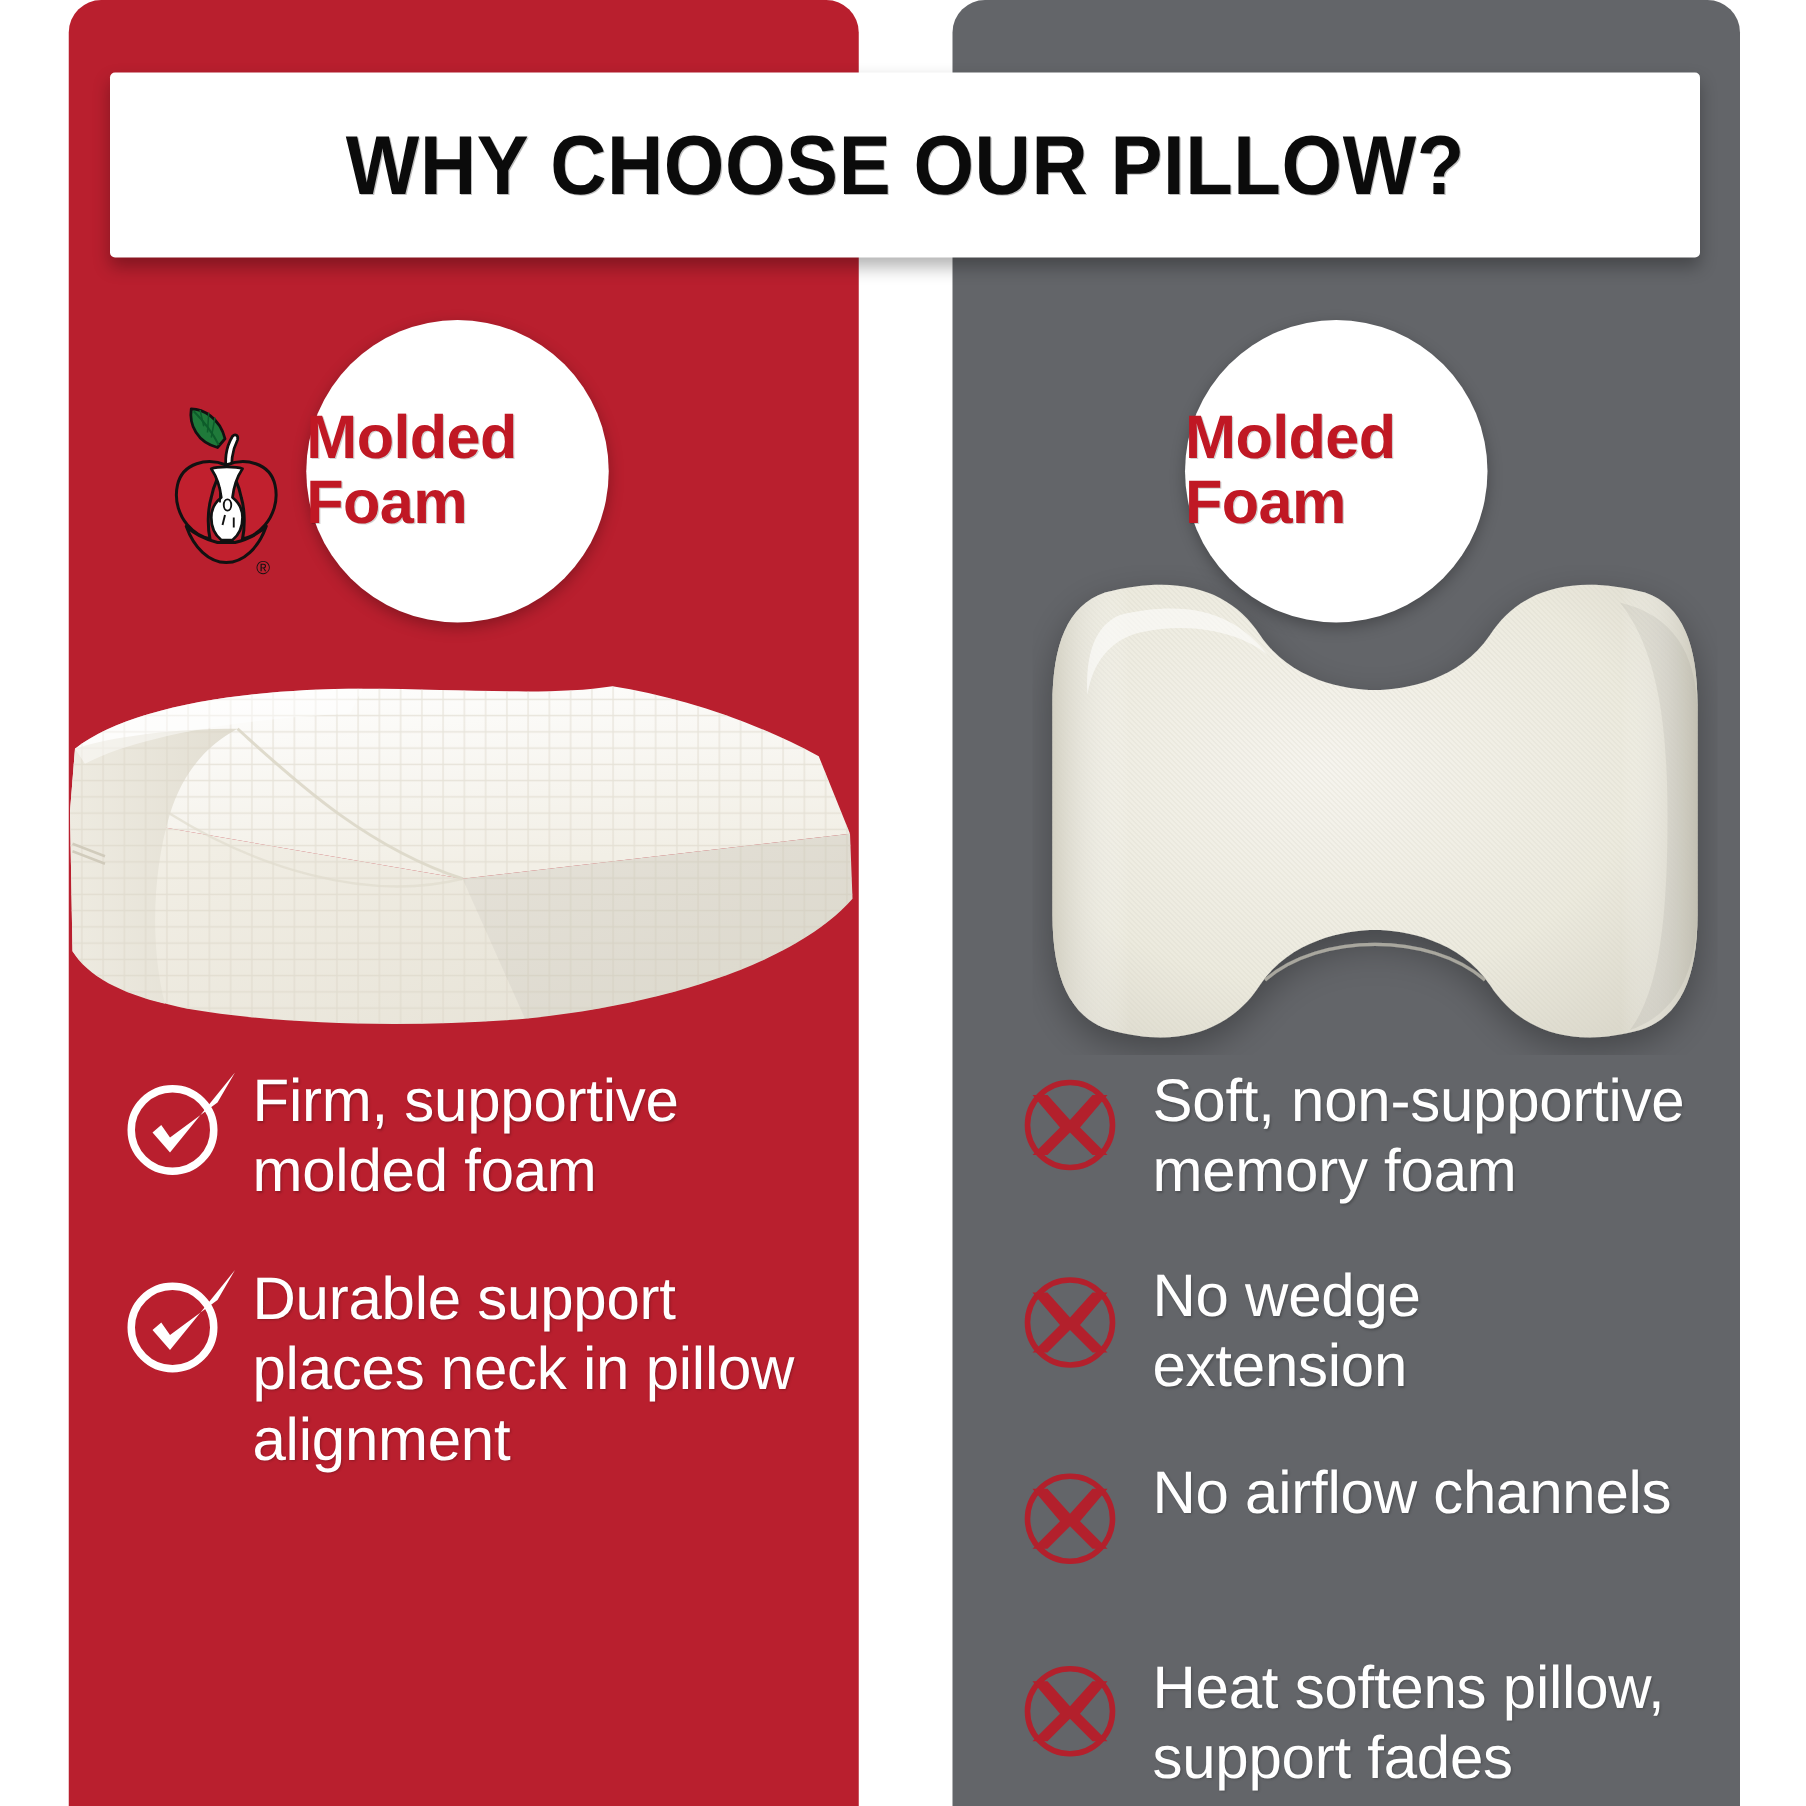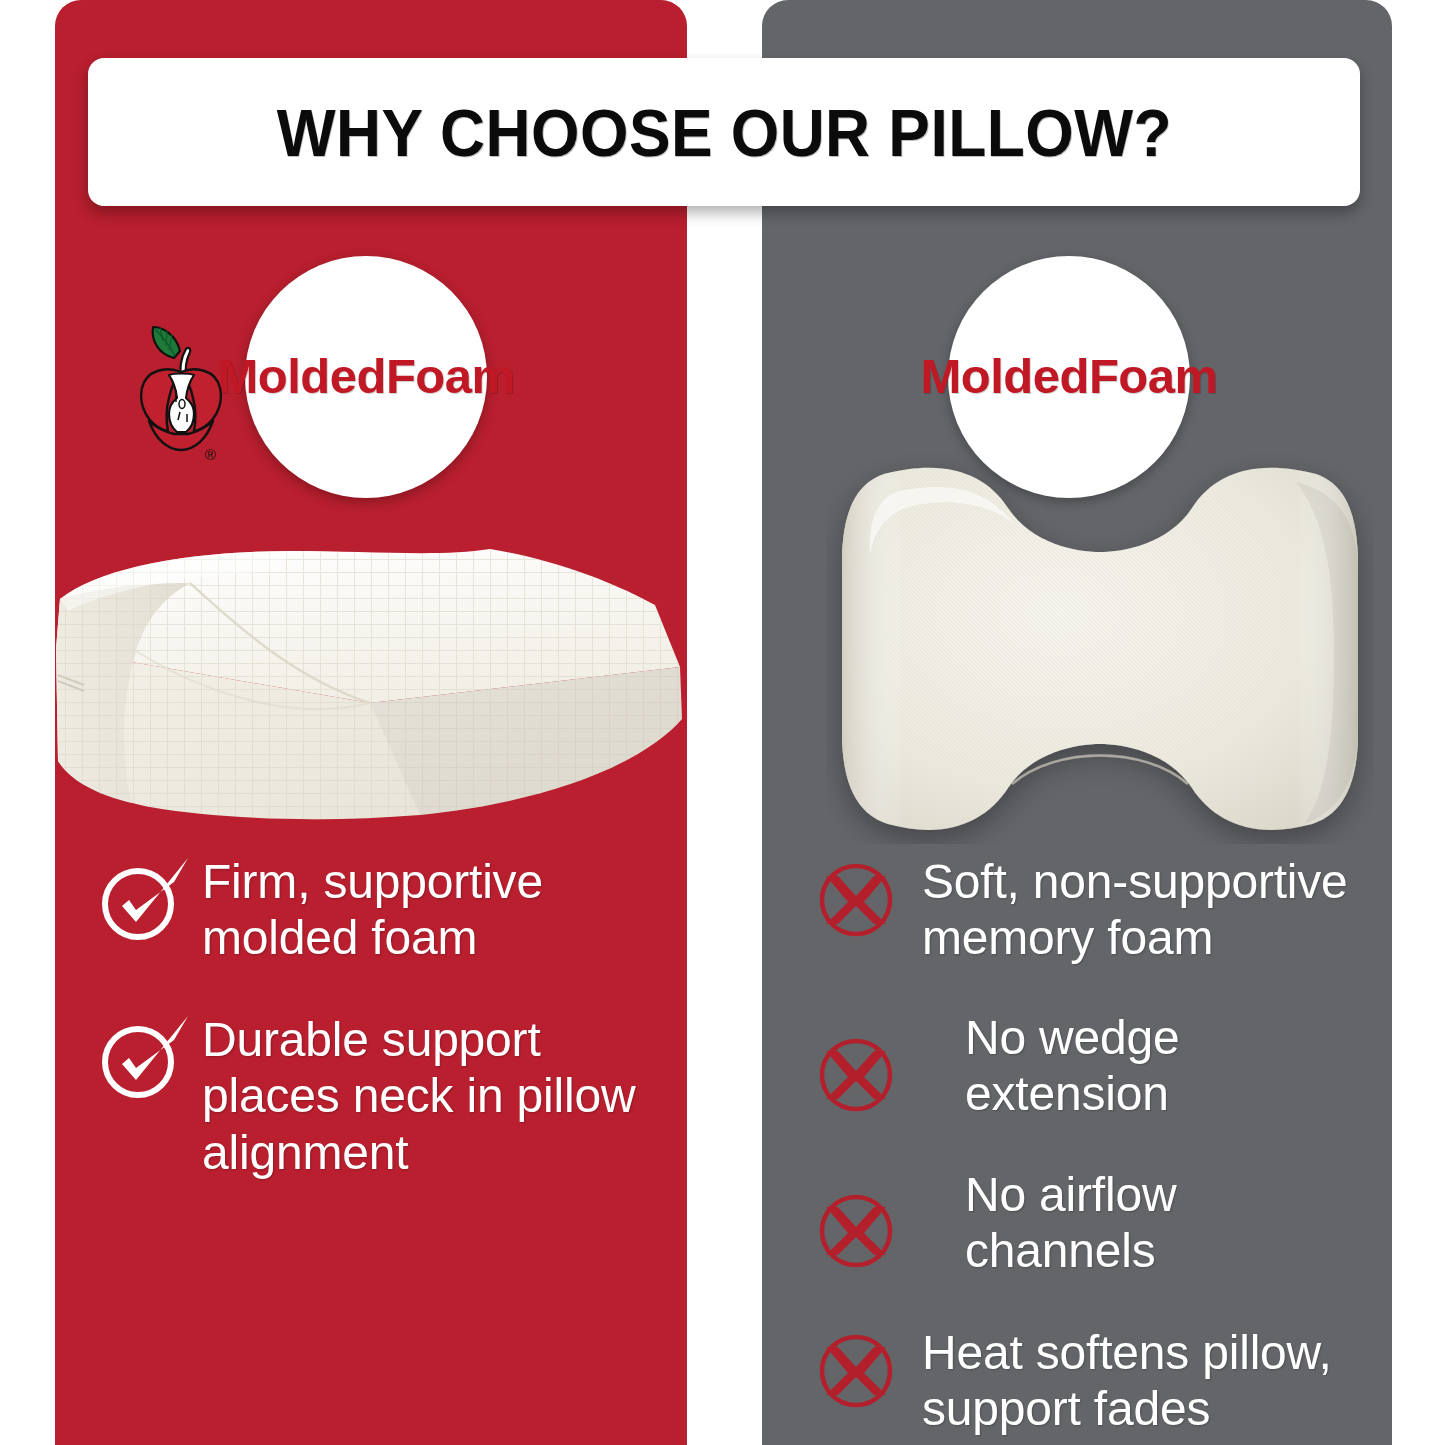--- a/index.html
+++ b/index.html
@@ -44,21 +44,21 @@
   }
 
   
   .title-banner {
     position: absolute;
     left: 88px;
     top: 58px;
     width: 1272px;
     height: 148px;
     background: #ffffff;
-    border-radius: 16px;
+    border-radius: 4px;
     box-shadow: 0 7px 14px rgba(0,0,0,0.30);
     display: flex;
     align-items: center;
     justify-content: center;
     z-index: 40;
   }
   .title-text {
     font-family: "Liberation Sans Narrow", "Liberation Sans", sans-serif;
     font-weight: bold;
     font-size: 67px;
@@ -71,22 +71,22 @@
 
   
   .badge {
     position: absolute;
     width: 242px;
     height: 242px;
     border-radius: 50%;
     background: #ffffff;
     box-shadow: 0 4px 12px rgba(0,0,0,0.28);
     display: flex;
-    flex-direction: row;
-    align-items: center;
+    flex-direction: column;
+    align-items: flex-start;
     justify-content: center;
     z-index: 30;
   }
   .badge-left  { left: 245px; top: 256px; }
   .badge-right { left: 948px; top: 256px; }
   .badge-line {
     font-family: "Liberation Sans", sans-serif;
     font-weight: bold;
     font-size: 49px;
     line-height: 1.06;
@@ -158,21 +158,21 @@
     font-size: 48px;
     line-height: 1.17;
     letter-spacing: -0.2px;
     padding-top: 2px;
     text-shadow: 1px 1px 2px rgba(0,0,0,0.22);
   }
   .list-left  .feature-text { margin-left: 10px; width: 470px; }
   .list-right .feature-text { margin-left: 18px; width: 430px; }
 
   
-  .feature-row.one-line { align-items: flex-end; gap: 43px; }
+  .feature-row.one-line { align-items: flex-start; }
   .feature-row.one-line .feature-text { padding-top: 0; }
 </style>
 </head>
 <body>
 
 <div id="infographic">
 
   <div class="panel panel-left"></div>
   <div class="panel panel-right"></div>
 

